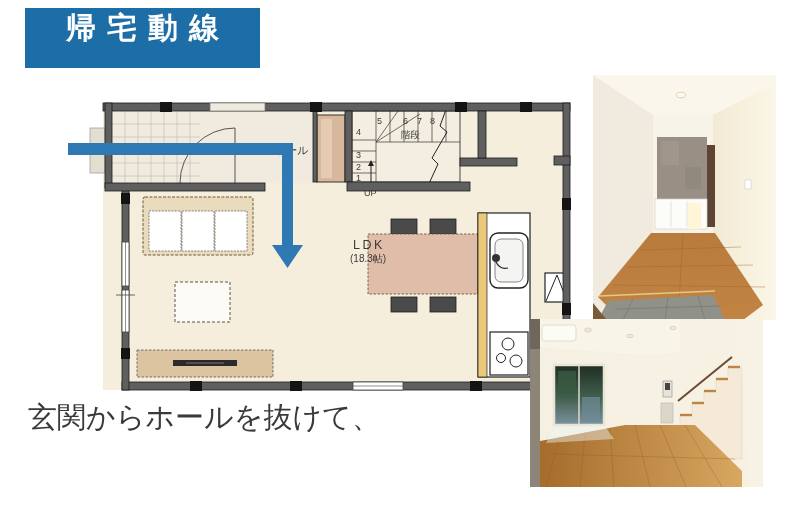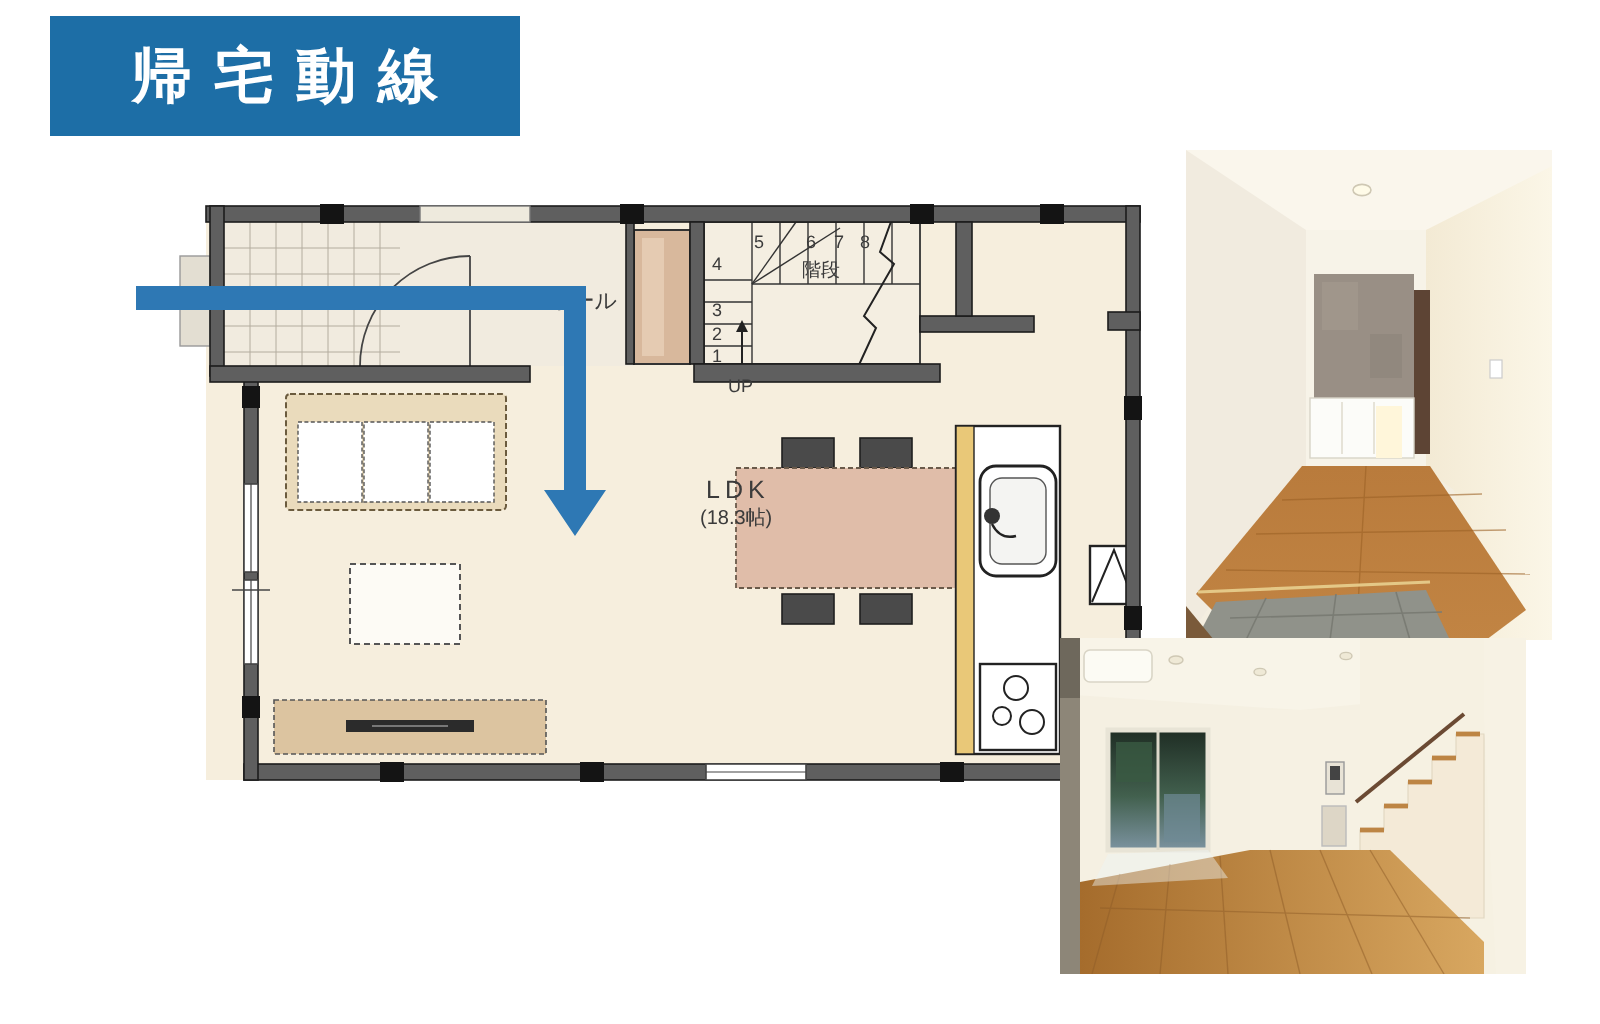--- a/index.html
+++ b/index.html
@@ -4,21 +4,21 @@
 <style>
   html,body{margin:0;padding:0;}
   body{
     width:800px;height:512px;position:relative;overflow:hidden;
     background:#ffffff;
     font-family:"Liberation Sans","DejaVu Sans",sans-serif;
   }
   .badge{
     position:absolute;left:25px;top:8px;width:235px;height:60px;
     background:#1d6ea6;color:#fff;
-    display:flex;align-items:center;justify-content:center;
+    display:flex;justify-content:center;
     font-size:30px;font-weight:bold;letter-spacing:11px;text-indent:11px;
   }
   .floorplan{position:absolute;left:60px;top:98px;width:520px;height:295px;}
   .photo{position:absolute;}
   .photo1{left:593px;top:75px;width:183px;height:245px;}
   .photo2{left:530px;top:319px;width:233px;height:168px;z-index:3;}
   svg{display:block;width:100%;height:100%;}
   .caption{
     position:absolute;left:28px;top:396px;
     font-size:29px;line-height:42px;font-weight:500;color:#3a3a3a;
@@ -294,13 +294,14 @@
     <line x1="105" y1="106" x2="120" y2="168"></line>
     <line x1="130" y1="106" x2="156" y2="168"></line>
     <line x1="155" y1="106" x2="192" y2="168"></line>
     <line x1="20" y1="135" x2="205" y2="140"></line>
   </g>
   <polygon points="24,108 74,106 84,120 16,124" fill="#eef3f3" opacity="0.45"></polygon>
 </svg>
 </div>
 
 <div class="caption">
+  <div>玄関からホールを抜けて、</div>
 </div>
 
 </body></html>

